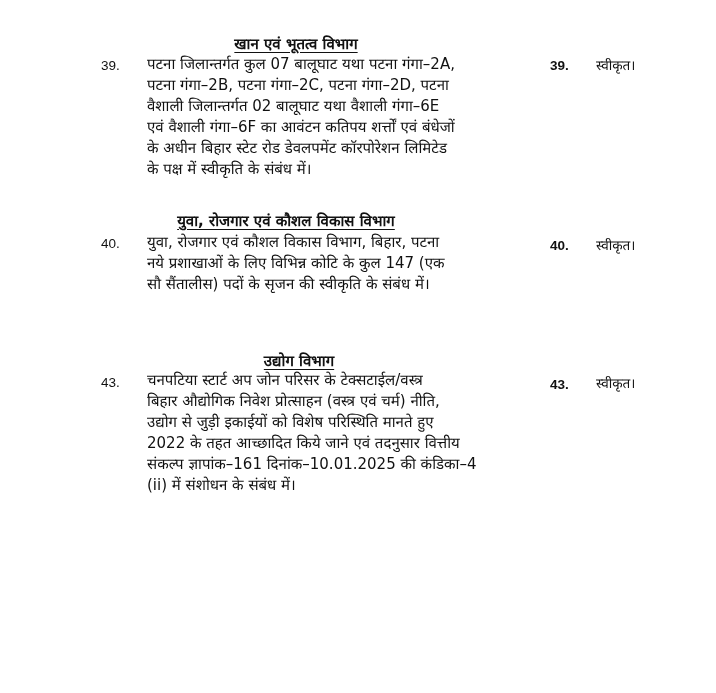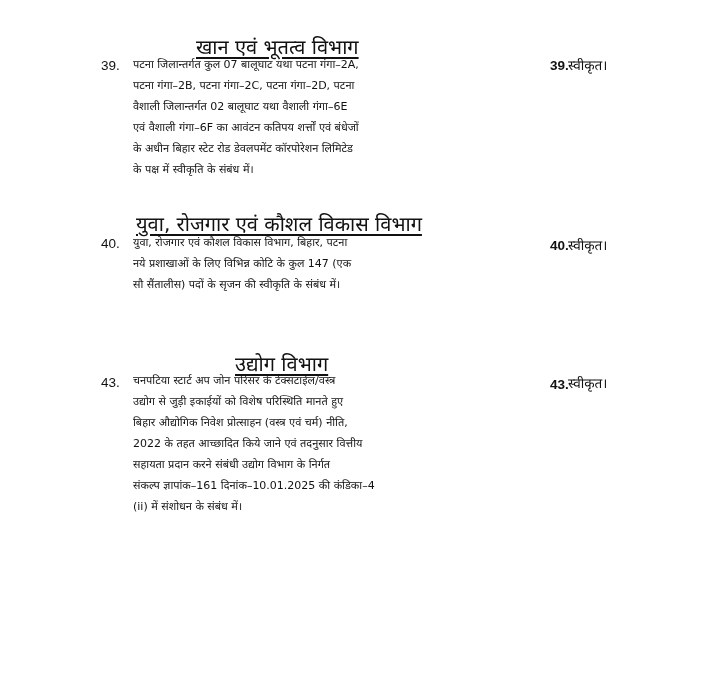--- a/index.html
+++ b/index.html
@@ -1,35 +1,35 @@
 <!DOCTYPE html>
 <html><head>
 <meta charset="utf-8">
 <style>
   html, body { margin: 0; padding: 0; }
   body {
     width: 716px; height: 693px; background: #ffffff; position: relative; overflow: hidden;
     font-family: "DejaVu Sans", "Liberation Sans", sans-serif; color: #111;
   }
   .heading {
-    position: absolute; font-weight: normal; font-size: 20px;
+    position: absolute; text-align: center; font-weight: bold; font-size: 15px;
     text-decoration: underline; text-underline-offset: 3px; white-space: nowrap;
   }
   .num {
     position: absolute; left: 101px; font-family: "Liberation Sans", sans-serif; font-size: 13.5px;
   }
   .body {
-    position: absolute; left: 133px; width: 341px; font-size: 11px; line-height: 21px;
+    position: absolute; left: 147px; width: 341px; font-size: 15px; line-height: 21px;
     text-align: justify; text-align-last: left;
   }
   .res-num {
     position: absolute; left: 550px; font-family: "Liberation Sans", sans-serif; font-size: 13.5px; font-weight: bold;
   }
   .res-text {
-    position: absolute; left: 568px; font-size: 13.5px;
+    position: absolute; left: 596px; font-size: 13.5px;
   }
 </style>
 </head>
 <body>
 
 <div class="heading" style="left:196px; top:33px; width:200px;">खान एवं भूतत्व विभाग</div>
 <div class="num" style="top:58px;">39.</div>
 <div class="body" style="top:54px;">
   <div>पटना जिलान्तर्गत कुल 07 बालूघाट यथा पटना गंगा–2A,</div>
   <div>पटना गंगा–2B, पटना गंगा–2C, पटना गंगा–2D, पटना</div>
@@ -44,25 +44,24 @@
 <div class="heading" style="left:136px; top:210px; width:300px;">युवा, रोजगार एवं कौशल विकास विभाग</div>
 <div class="num" style="top:236px;">40.</div>
 <div class="body" style="top:232px;">
   <div>युवा, रोजगार एवं कौशल विकास विभाग, बिहार, पटना</div>
   <div>नये प्रशाखाओं के लिए विभिन्न कोटि के कुल 147 (एक</div>
   <div>सौ सैंतालीस) पदों के सृजन की स्वीकृति के संबंध में।</div>
 </div>
 <div class="res-num" style="top:238px;">40.</div>
 <div class="res-text" style="top:236px;">स्वीकृत।</div>
 
-<div class="heading" style="left:235px; top:350px; width:110px;">उद्योग विभाग</div>
+<div class="heading" style="left:244px; top:350px; width:110px;">उद्योग विभाग</div>
 <div class="num" style="top:375px;">43.</div>
 <div class="body" style="top:370px;">
   <div>चनपटिया स्टार्ट अप जोन परिसर के टेक्सटाईल/वस्त्र</div>
+  <div>बिहार औद्योगिक निवेश प्रोत्साहन (वस्त्र एवं चर्म) नीति,</div>
   <div>उद्योग से जुड़ी इकाईयों को विशेष परिस्थिति मानते हुए</div>
-  <div>बिहार औद्योगिक निवेश प्रोत्साहन (वस्त्र एवं चर्म) नीति,</div>
   <div>2022 के तहत आच्छादित किये जाने एवं तदनुसार वित्तीय</div>
-  <div>सहायता प्रदान करने संबंधी उद्योग विभाग के निर्गत</div>
   <div>संकल्प ज्ञापांक–161 दिनांक–10.01.2025 की कंडिका–4</div>
   <div>(ii) में संशोधन के संबंध में।</div>
 </div>
 <div class="res-num" style="top:377px;">43.</div>
 <div class="res-text" style="top:374px;">स्वीकृत।</div>
 
 </body></html>

